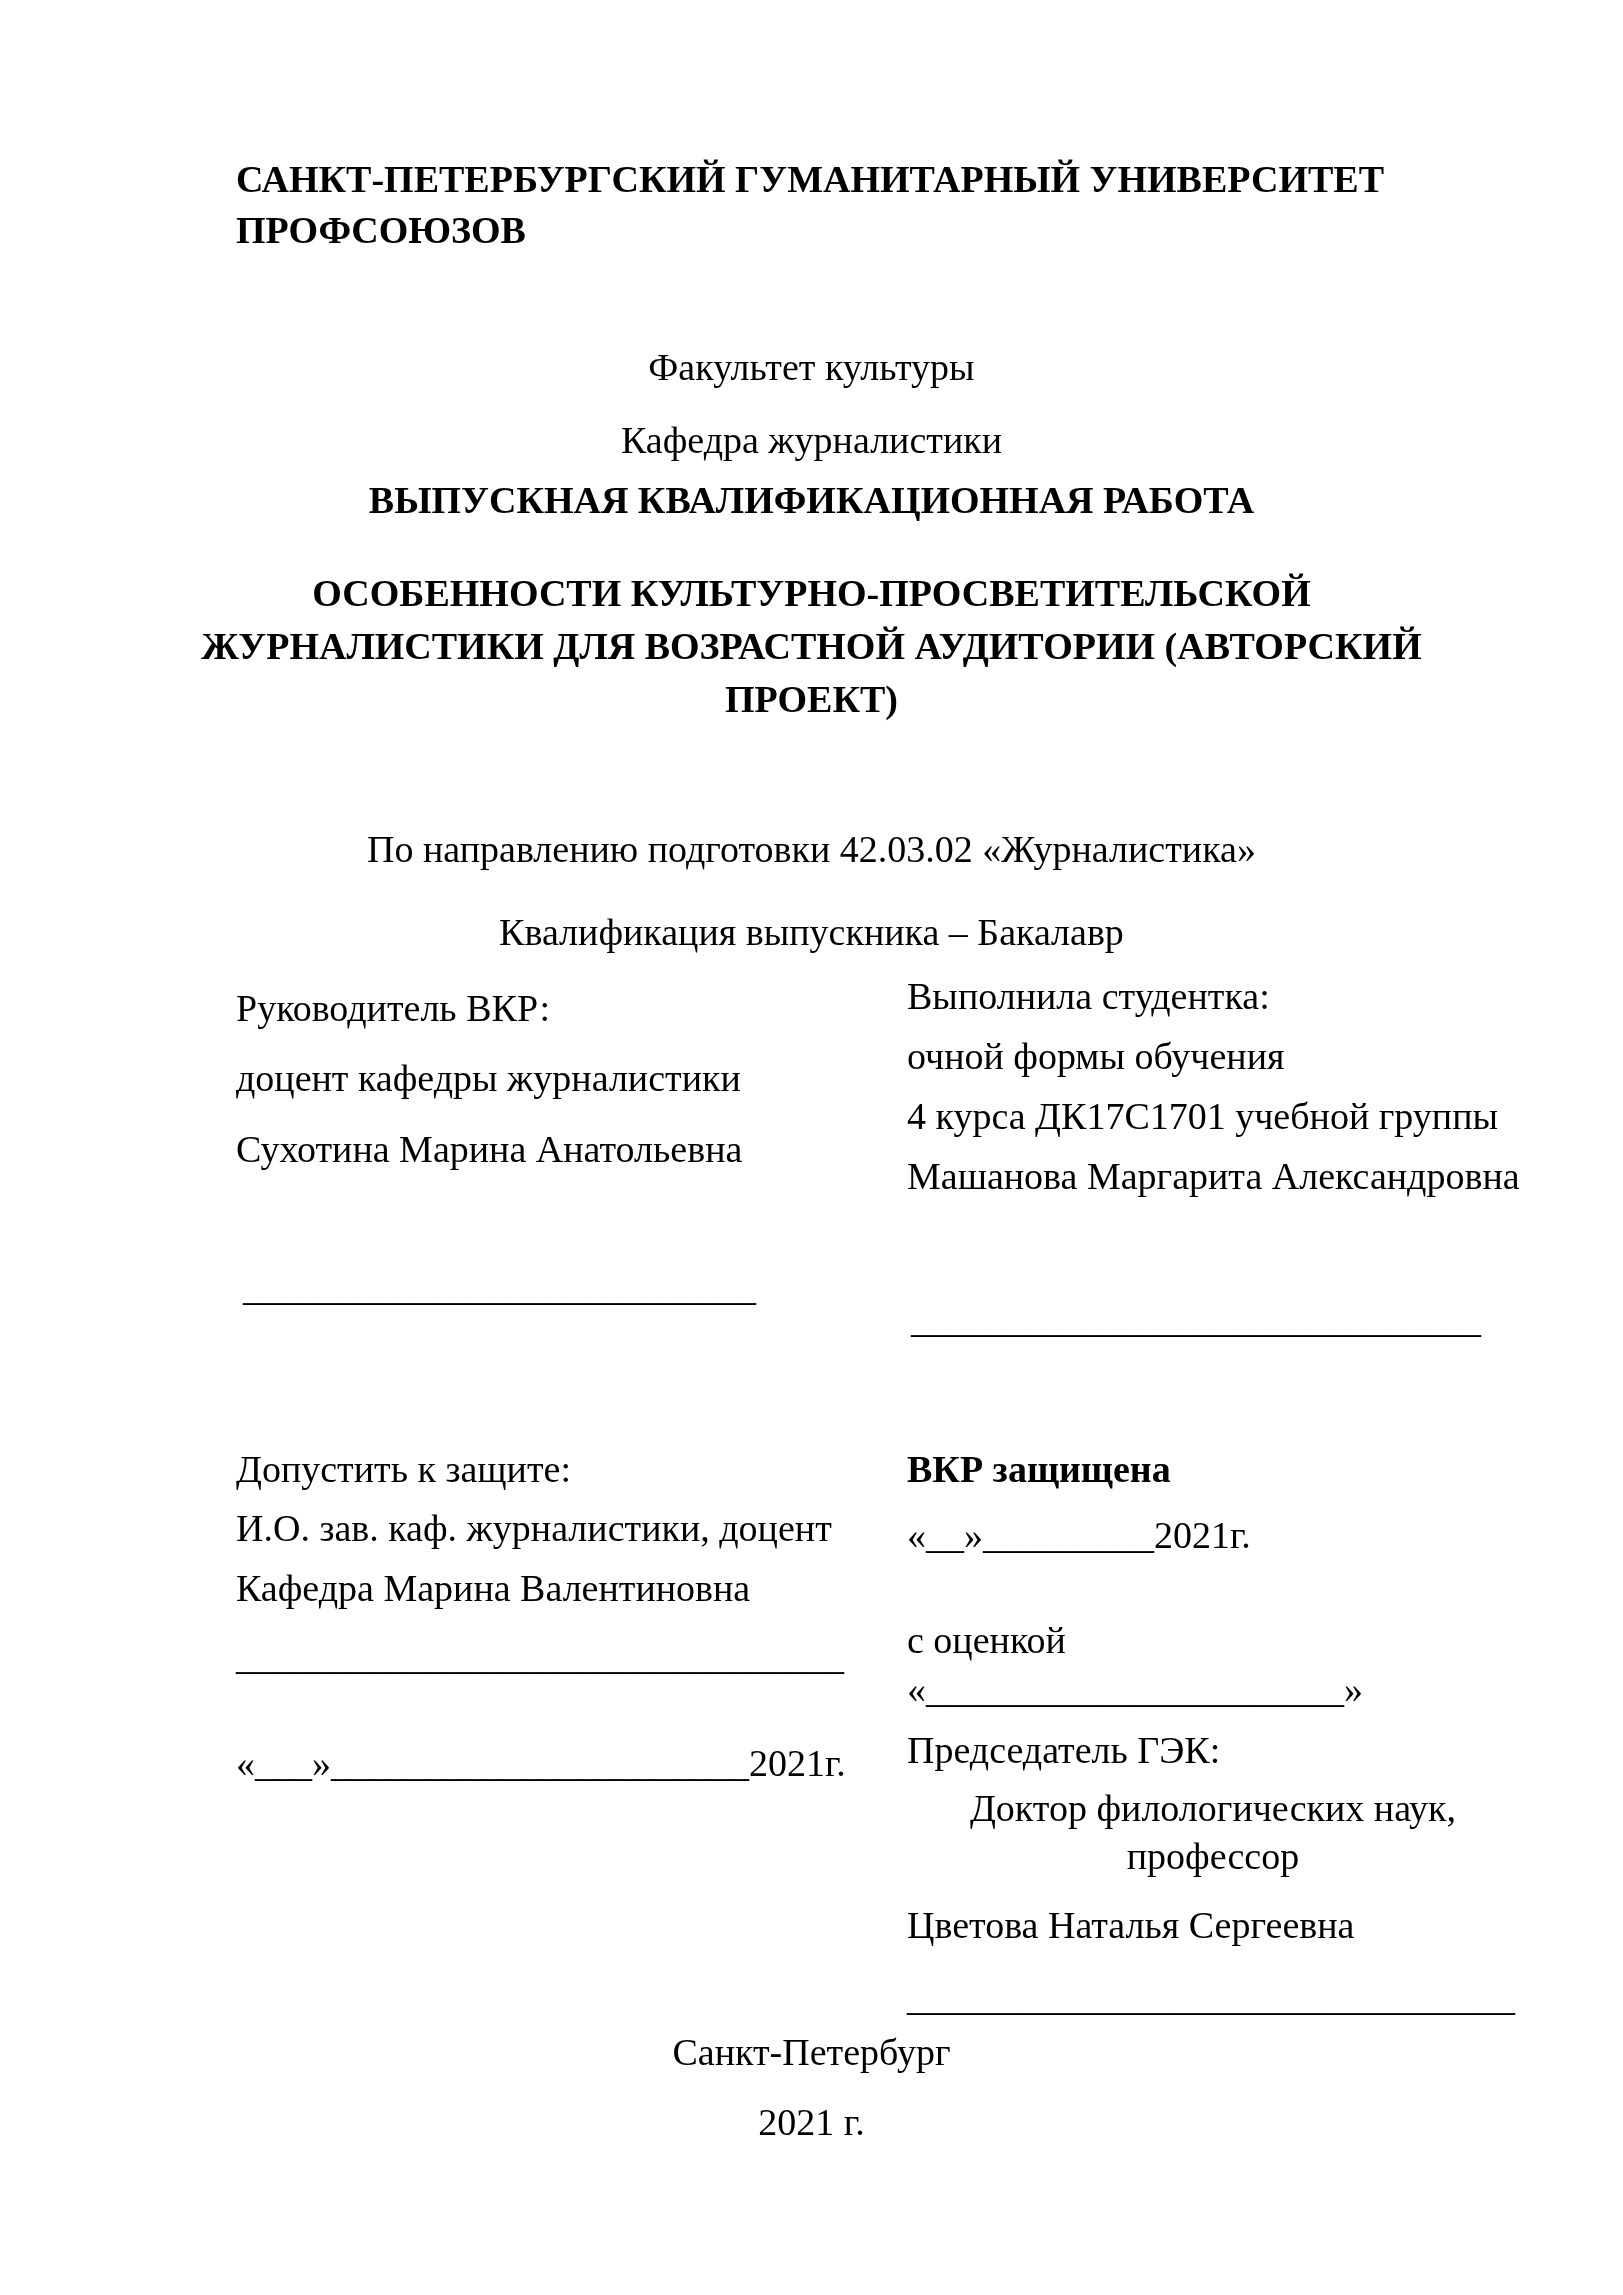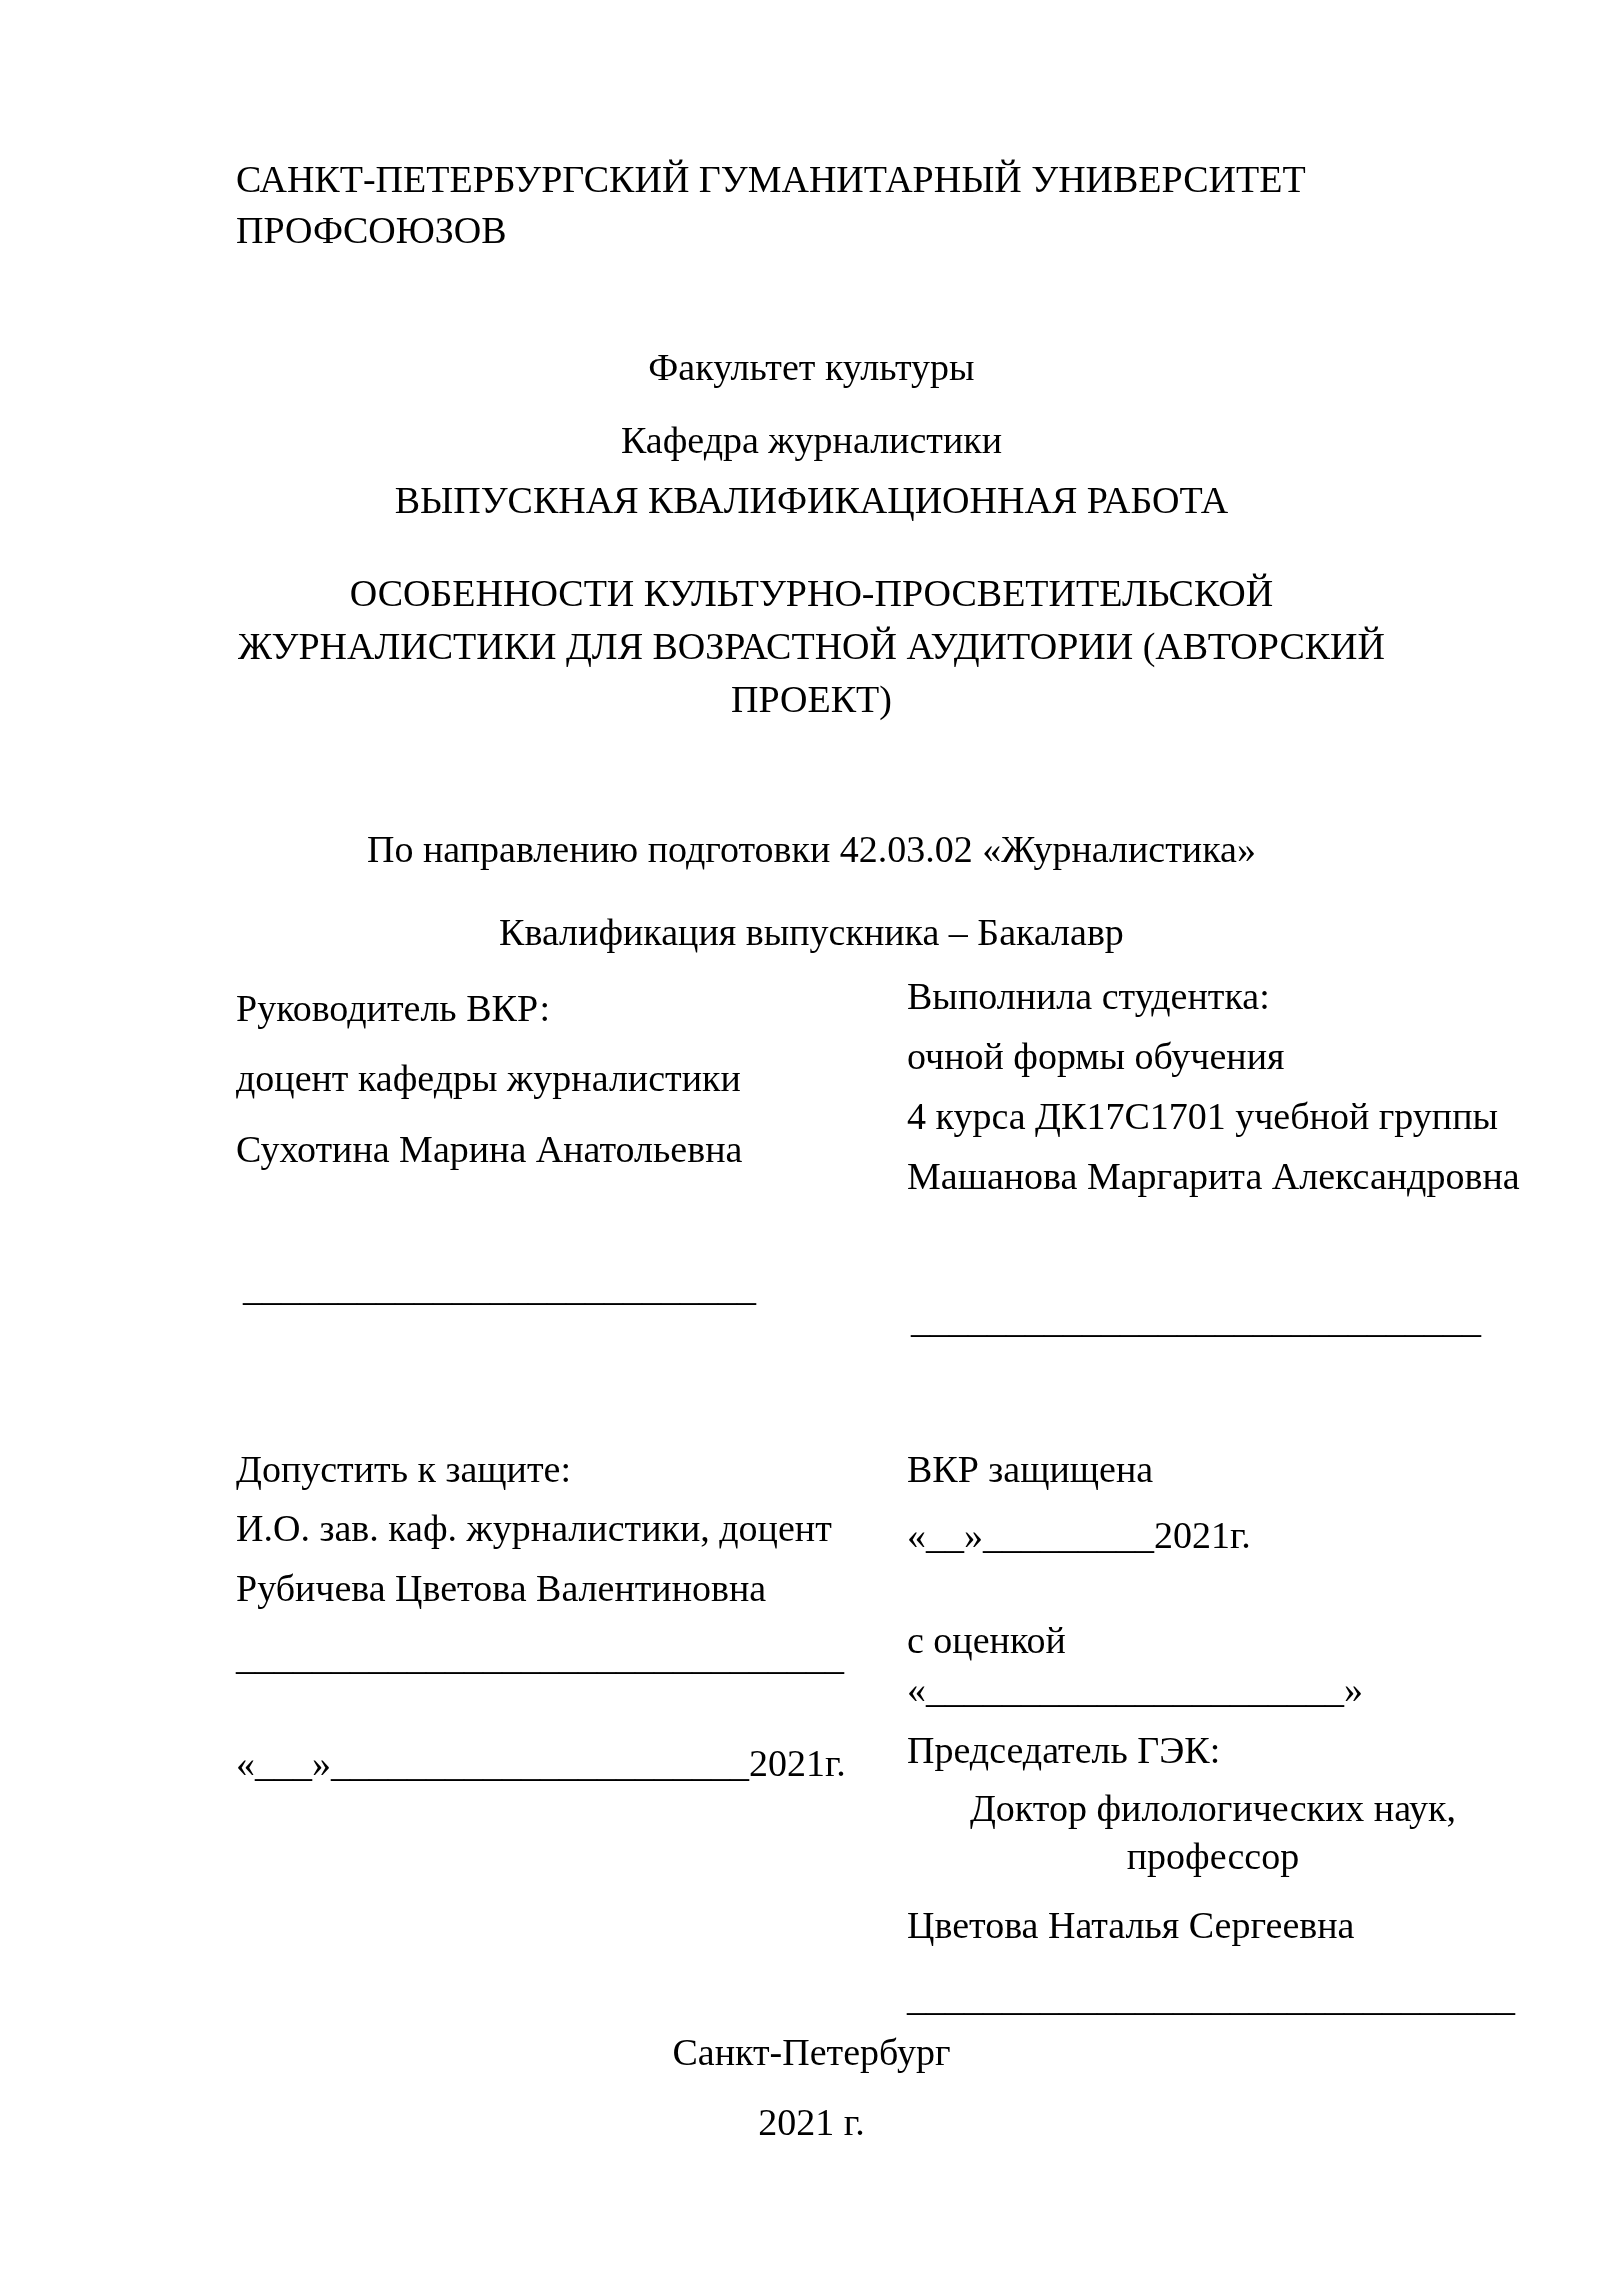--- a/index.html
+++ b/index.html
@@ -9,21 +9,21 @@
     height: 2295px;
     margin: 0 auto;
     background: #ffffff;
     color: #000000;
     font-family: "Liberation Serif", "DejaVu Serif", serif;
     font-size: 38px;
     line-height: 1.5;
     overflow: hidden;
   }
   .abs { position: absolute; }
-  .bold { font-weight: normal; }
+  .bold { font-weight: bold; }
   .center { left: 0; width: 100%; text-align: center; }
   .nowrap { white-space: nowrap; }
   .titleblock { line-height: 1.4; text-align: center; left: 0; width: 100%; }
   .headerblock { line-height: 1.35; }
   .col-left  { left: 236px;  width: 644px; }
   .col-right { left: 907px; width: 612px; }
   .gap17 > div { margin-bottom: 13.3px; }
   .gap4  > div { margin-bottom: 3.1px; }
   .gap3  > div { margin-bottom: 2.4px; }
   .lh-tight { line-height: 1.3; }
@@ -66,21 +66,21 @@
     <div class="nowrap">4 курса ДК17С1701 учебной группы</div>
     <div class="nowrap">Машанова Маргарита Александровна</div>
   </div>
 
   <div class="abs sigline" style="left:243px; top:1259px;">___________________________</div>
   <div class="abs sigline" style="left:911px; top:1291px;">______________________________</div>
 
   <div class="abs col-left gap3" style="top:1441px;">
     <div class="nowrap">Допустить к защите:</div>
     <div class="nowrap">И.О. зав. каф. журналистики, доцент</div>
-    <div class="nowrap">Рубичева Цветова Валентиновна</div>
+    <div class="nowrap">Кафедра Марина Валентиновна</div>
   </div>
   <div class="abs sigline" style="left:236px; top:1628px;">________________________________</div>
   <div class="abs sigline" style="left:236px; top:1735px;">«___»______________________2021г.</div>
 
   <div class="abs col-right nowrap bold" style="top:1441px;">ВКР защищена</div>
   <div class="abs col-right nowrap sigline" style="top:1507px;">«__»_________2021г.</div>
   <div class="abs col-right lh-tight" style="top:1616px;">
     <div class="nowrap">с оценкой</div>
     <div class="nowrap sigline">«______________________»</div>
   </div>

